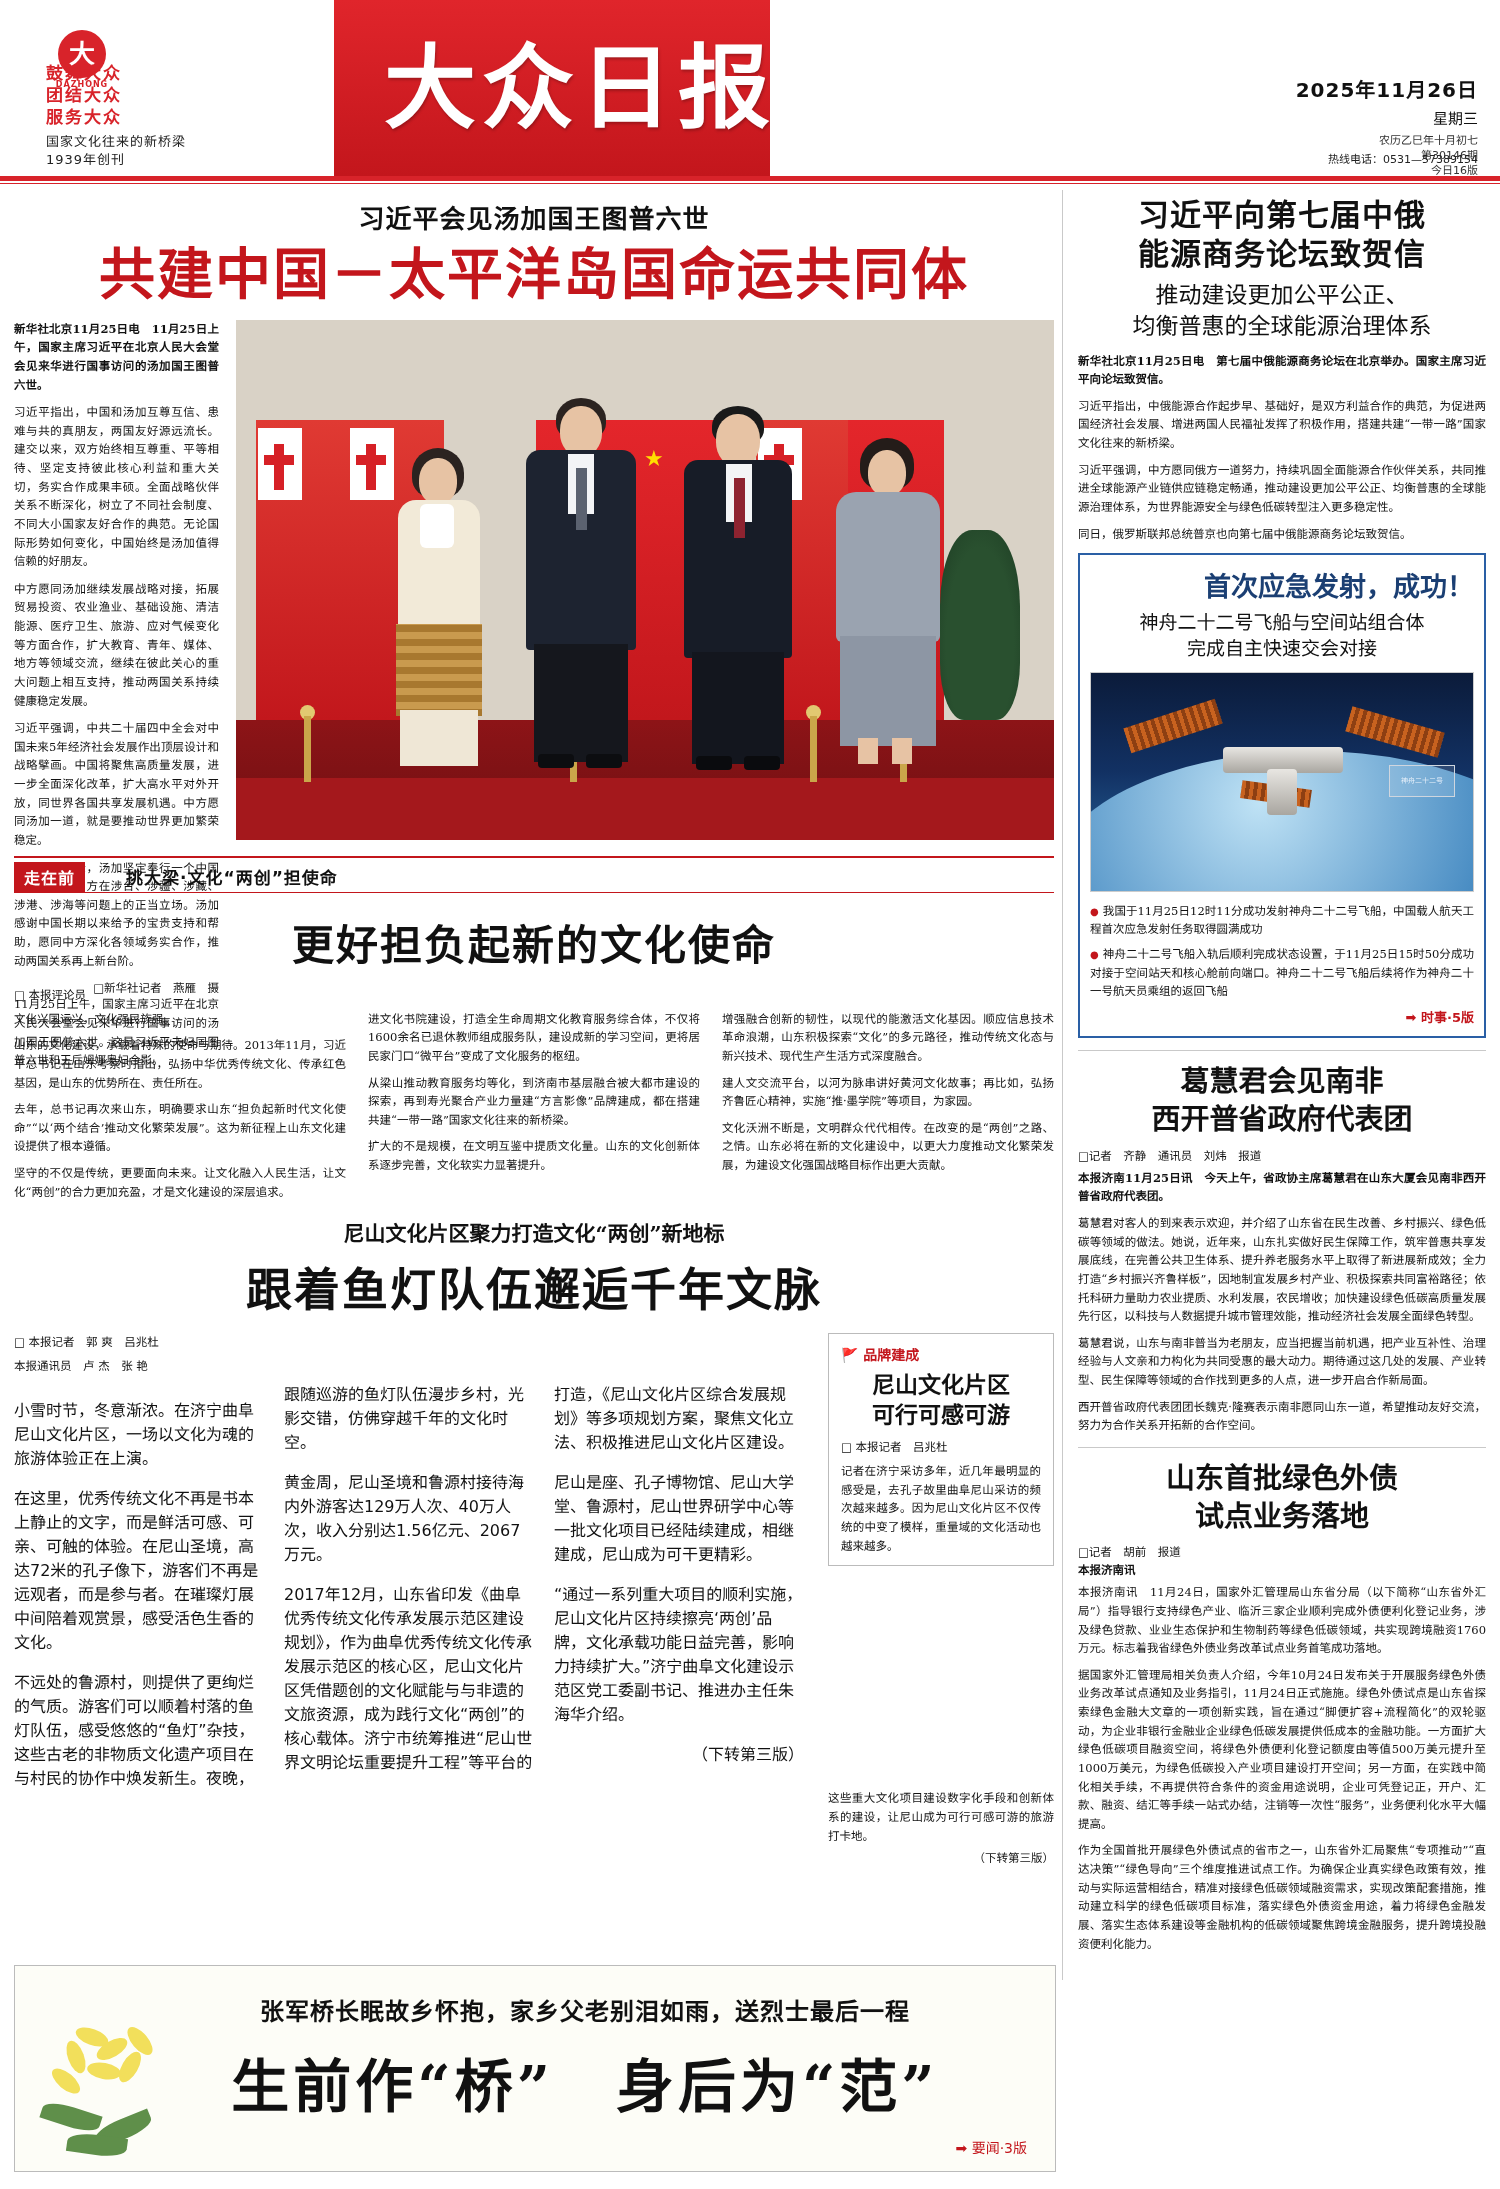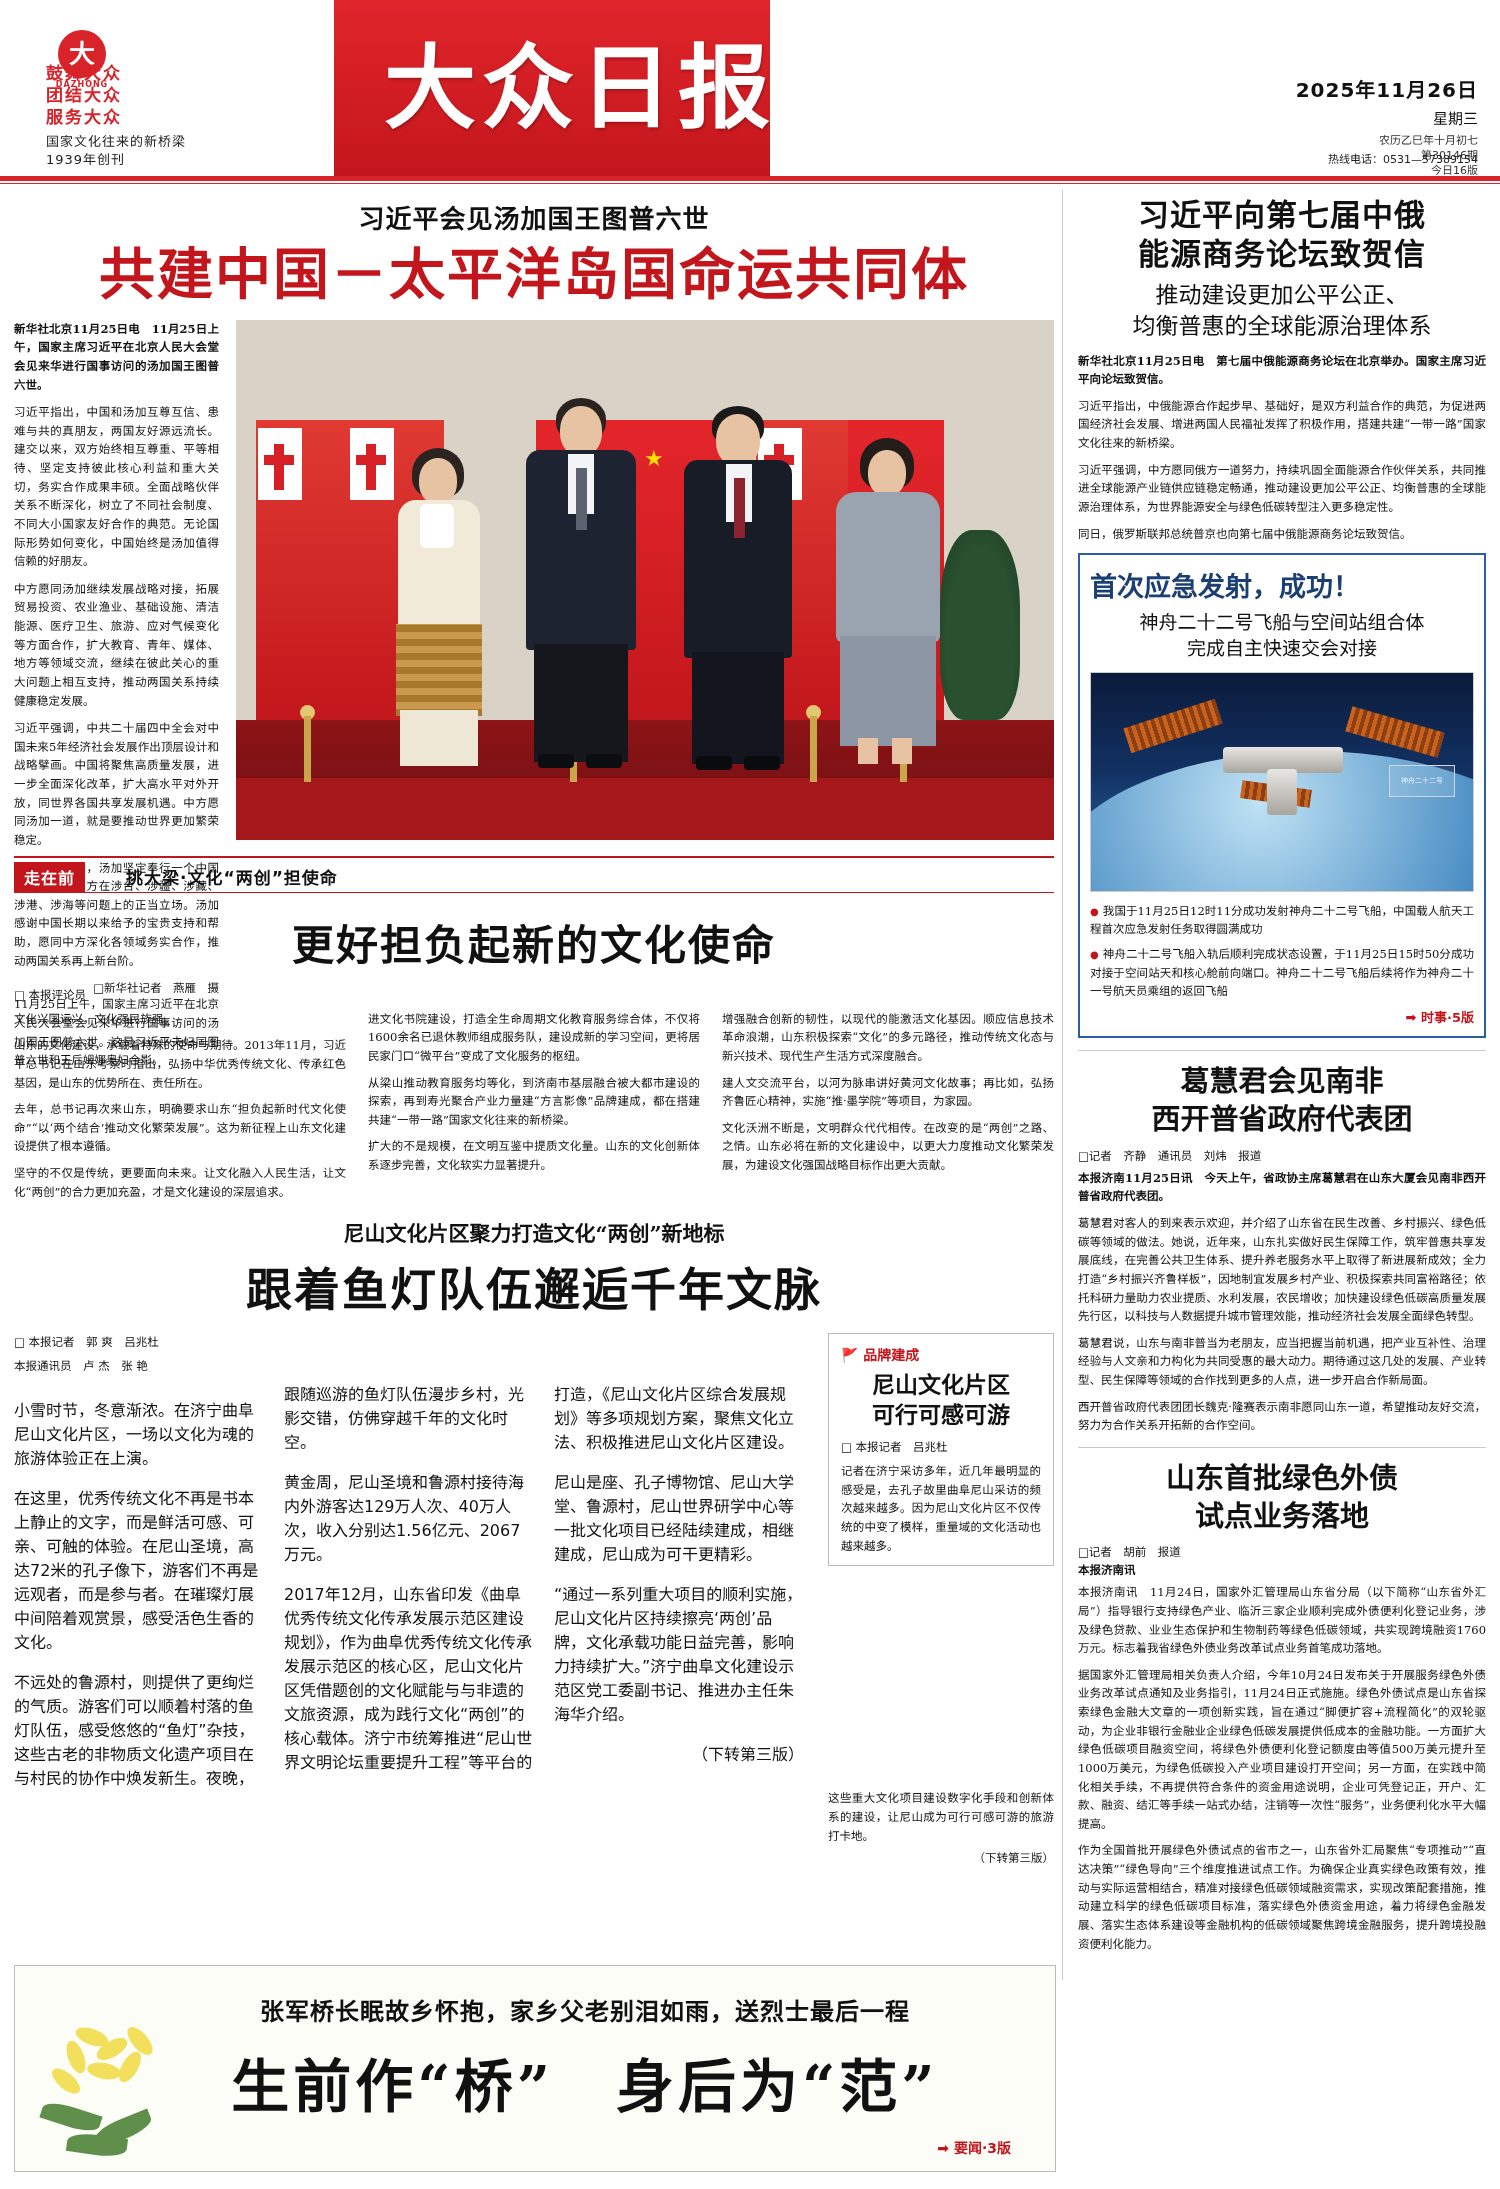--- a/index.html
+++ b/index.html
@@ -77,38 +77,38 @@
   .notebox{border:1px solid #bbb;padding:10px 12px;margin-top:0;}
   .notebox .nb-tag{color:#c3161c;font-size:14px;font-weight:bold;margin-bottom:6px;}
   .notebox .nb-h{text-align:center;font-size:23px;font-weight:bold;line-height:1.3;font-family:"DejaVu Serif","Liberation Serif",serif;}
   .notebox p{font-size:11.5px;line-height:1.62;text-align:justify;margin:8px 0 0;font-family:"DejaVu Serif","Liberation Serif",serif;}
 
   
   .rh1{text-align:center;font-family:"DejaVu Serif","Liberation Serif",serif;font-size:31px;font-weight:bold;line-height:1.25;letter-spacing:1px;margin:12px 0 6px;}
   .rsub{text-align:center;font-family:"DejaVu Serif","Liberation Serif",serif;font-size:23px;line-height:1.35;margin:0 0 10px;}
   .rbody p{font-size:11.5px;line-height:1.62;text-align:justify;margin:0 0 8px;font-family:"DejaVu Serif","Liberation Serif",serif;}
   .bluebox{border:2px solid #2a5fa5;margin-top:10px;padding:10px;}
-  .bluebox .bh{text-align:left;font-size:27px;font-weight:bold;color:#1b3f73;font-family:"DejaVu Serif","Liberation Serif",serif;}
+  .bluebox .bh{text-align:right;font-size:27px;font-weight:bold;color:#1b3f73;font-family:"DejaVu Serif","Liberation Serif",serif;}
   .bluebox .bs{text-align:center;font-size:19px;line-height:1.35;margin-top:6px;font-family:"DejaVu Serif","Liberation Serif",serif;}
   .space-img{position:relative;margin-top:10px;height:218px;background:linear-gradient(180deg,#0b1b3a 0%,#123163 45%,#2b6fa8 100%);overflow:hidden;border:1px solid #ccc;}
   .earth{position:absolute;left:-40px;bottom:-120px;width:520px;height:260px;border-radius:50%;background:radial-gradient(circle at 40% 20%,#bfe2f5,#4b8ec4 60%,#1d4f84);}
   .panel{position:absolute;background:repeating-linear-gradient(90deg,#c8621f 0 4px,#8d3f12 4px 8px);}
   .stationbody{position:absolute;background:linear-gradient(180deg,#e8e6e2,#a9a6a0);border-radius:4px;}
   .bullets li{font-size:11.5px;line-height:1.6;text-align:justify;margin-bottom:7px;font-family:"DejaVu Serif","Liberation Serif",serif;}
   .bullets{list-style:none;padding:0;margin:10px 0 0;}
   .bullets li:before{content:"●";color:#c3161c;margin-right:4px;font-size:10px;}
   .turn{text-align:right;font-size:13px;font-weight:bold;color:#c3161c;margin-top:6px;}
   .turn span{color:#c3161c;}
   .hr-r{height:1px;background:#c9c9c9;margin:12px 0;}
 
   
   .bottom{position:absolute;left:14px;top:1965px;width:1040px;height:205px;border:1px solid #bbb;background:#fdfdf7;overflow:hidden;}
   .bottom .bk{position:absolute;left:120px;top:26px;width:900px;text-align:center;font-size:24px;font-weight:bold;letter-spacing:1px;font-family:"DejaVu Serif","Liberation Serif",serif;}
   .bottom .bh{position:absolute;left:120px;top:74px;width:900px;text-align:center;font-size:58px;font-weight:bold;letter-spacing:4px;font-family:"DejaVu Serif","Liberation Serif",serif;}
-  .bottom .bt{position:absolute;right:44px;bottom:14px;font-size:14px;font-weight:bold;color:#c3161c;}
+  .bottom .bt{position:absolute;right:28px;bottom:14px;font-size:14px;font-weight:normal;color:#c3161c;}
   .chrys{position:absolute;left:16px;bottom:6px;width:150px;height:150px;}
   .petal{position:absolute;width:34px;height:16px;border-radius:50%;background:#f2df5b;}
   .leaf{position:absolute;width:60px;height:20px;border-radius:50% 0 50% 0;background:#5f8f4a;}
   .rb-title{text-align:center;font-family:"DejaVu Serif","Liberation Serif",serif;font-size:29px;font-weight:bold;line-height:1.3;margin:4px 0 8px;}
 </style>
 </head>
 <body>
 
 <div class="page">
 

